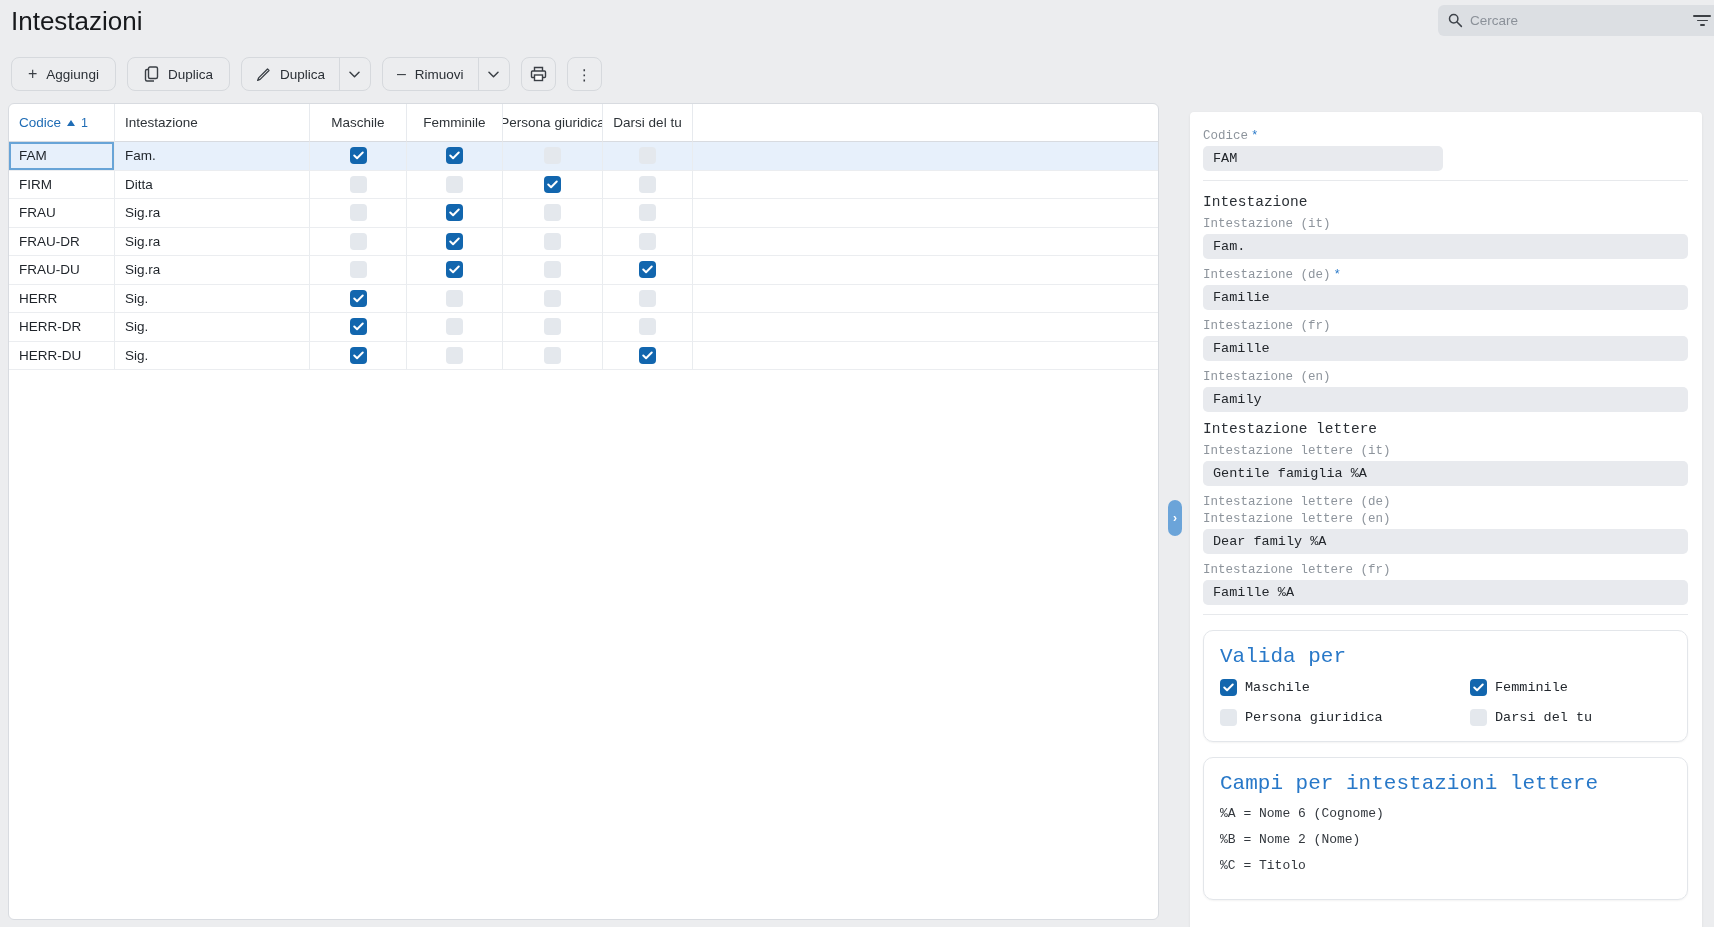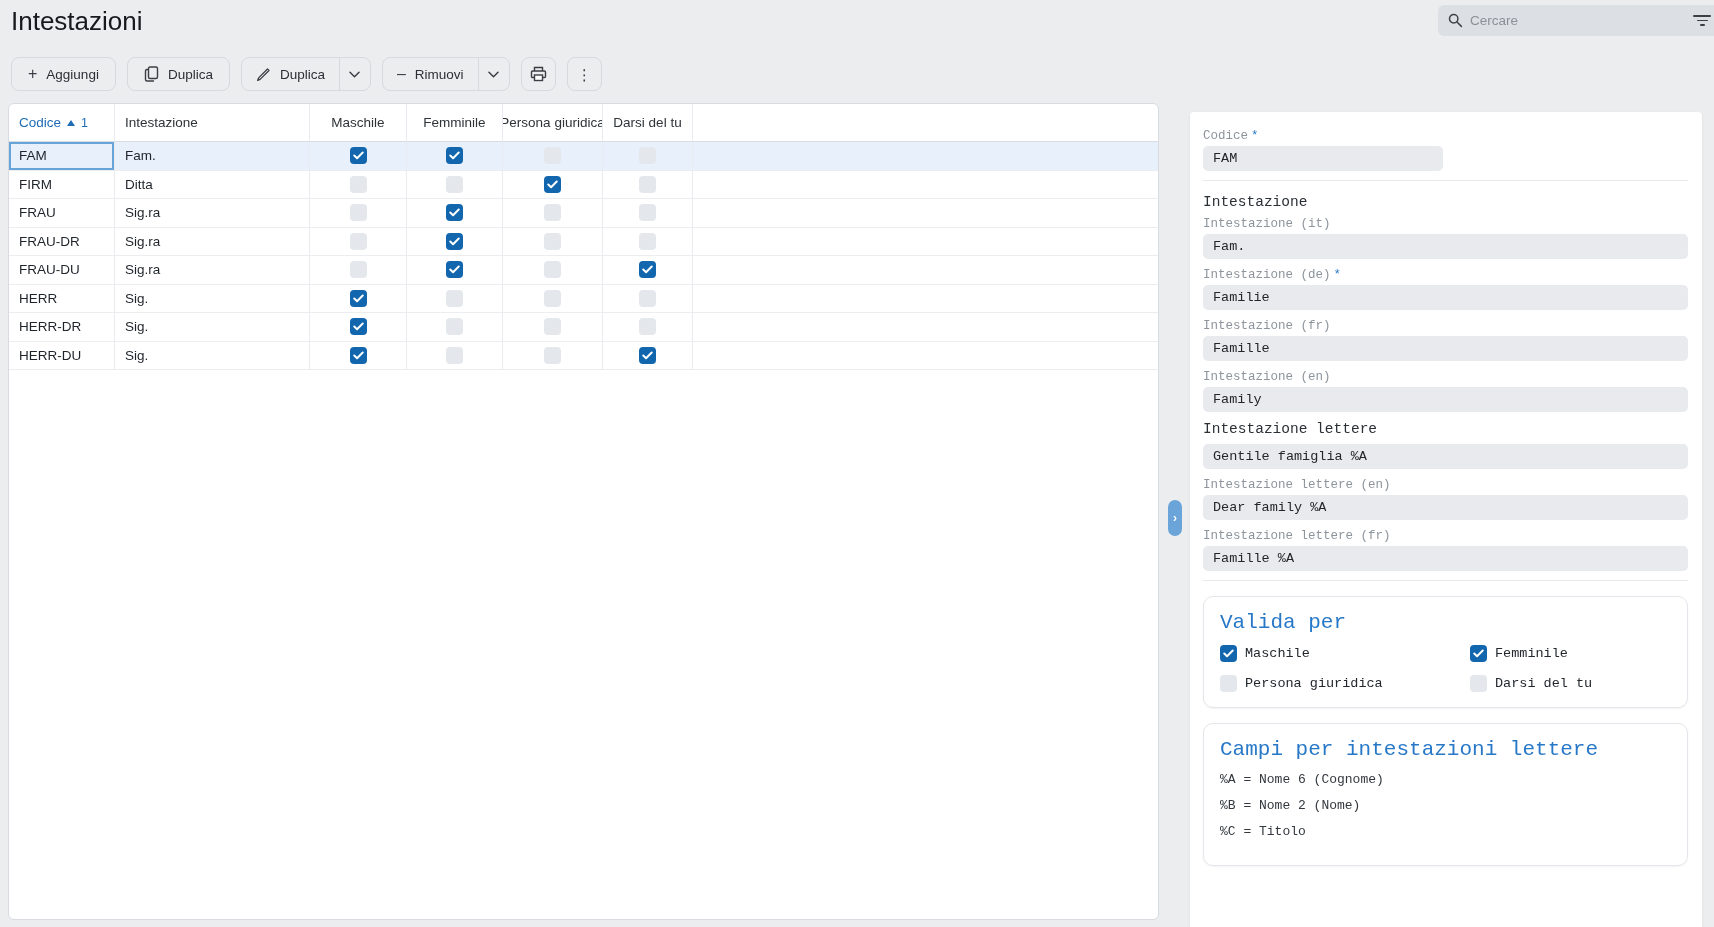--- a/index.html
+++ b/index.html
@@ -380,23 +380,25 @@
       </div>
       <div class="field">
         <div class="flabel"><span>Intestazione (en)</span></div>
         <div class="finput">Family</div>
       </div>
     </div>
 
   <div class="sec-title">Intestazione lettere</div>
   <div>
       <div class="field">
+        <div class="flabel"><span>Intestazione lettere (it)</span></div>
         <div class="finput">Gentile famiglia %A</div>
       </div>
       <div class="field">
+        <div class="flabel"><span>Intestazione lettere (de)</span></div>
       </div>
       <div class="field">
         <div class="flabel"><span>Intestazione lettere (en)</span></div>
         <div class="finput">Dear family %A</div>
       </div>
       <div class="field">
         <div class="flabel"><span>Intestazione lettere (fr)</span></div>
         <div class="finput">Famille %A</div>
       </div>
     </div>

